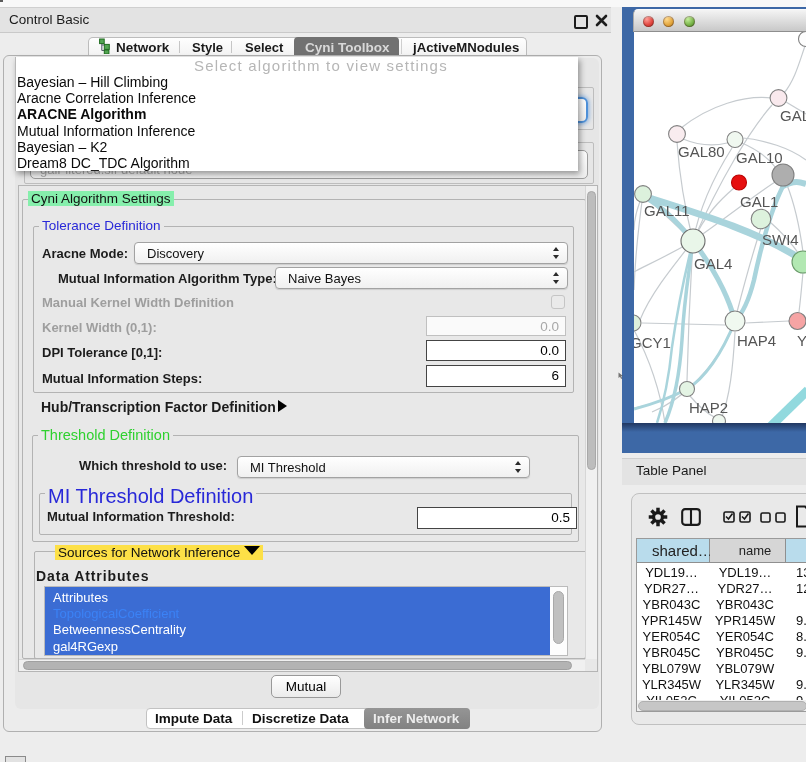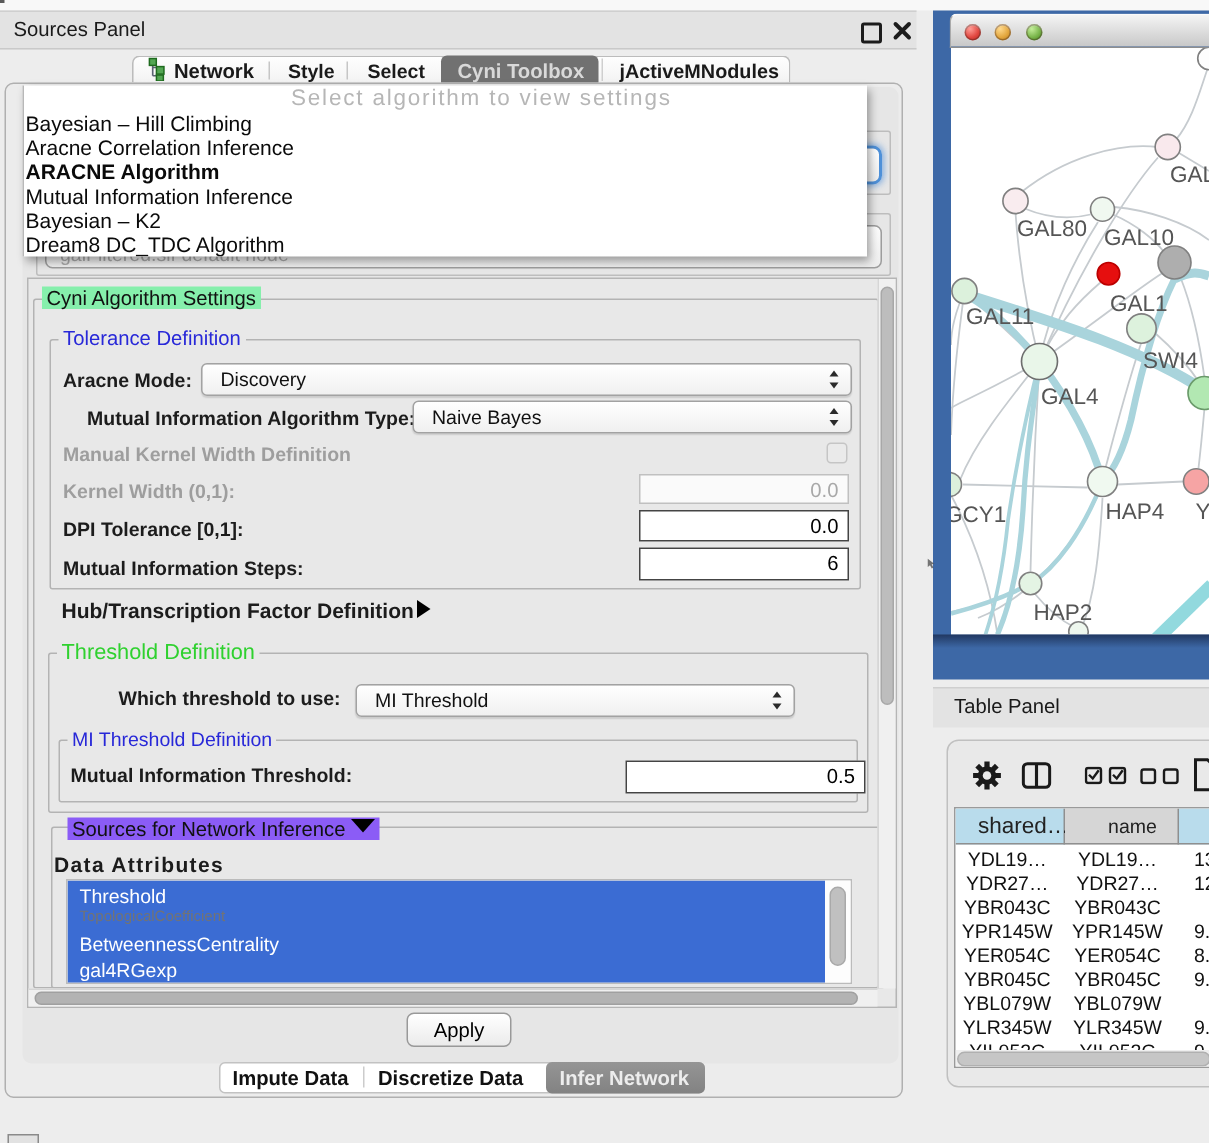--- a/index.html
+++ b/index.html
@@ -15,21 +15,21 @@
 .grp{position:absolute;border:1px solid #b3b3b3;border-radius:2px}
 .grp .gt{position:absolute;top:-9px;left:5px;background:#e8e8e8;padding:0 3px;font-size:13.5px;color:#111;white-space:nowrap}
 </style>
 </head>
 <body>
 
 <div class="abs" style="left:0;top:0;width:806px;height:7px;background:#f8f8f8"></div>
 
 <div class="abs" style="left:0;top:7px;width:611px;height:26px;background:#e3e3e3;border-top:1px solid #cfcfcf;border-bottom:1px solid #c9c9c9;box-sizing:border-box"></div>
 <div class="abs" style="left:0;top:0;width:3px;height:2px;background:#5a5a5a"></div>
-<div class="abs" style="left:9px;top:12px;font-size:13.5px;color:#1a1a1a">Sources Panel</div>
+<div class="abs" style="left:9px;top:12px;font-size:13.5px;color:#1a1a1a">Control Basic</div>
 <div class="abs" style="left:574px;top:15px;width:10px;height:10px;border:2px solid #1c1c1c;border-radius:2px"></div>
 <svg class="abs" style="left:594px;top:13px" width="15" height="15" viewBox="0 0 15 15">
     <path d="M3 3 L12 12 M12 3 L3 12" stroke="#1c1c1c" stroke-width="2.6" stroke-linecap="round"></path>
   </svg>
 
 <div id="tabs">
   <div class="abs" style="left:88px;top:37px;width:439px;height:18px;background:linear-gradient(#fefefe,#f3f3f3);border:1px solid #bcbcbc;border-radius:5px 5px 0 0;border-bottom:none;box-sizing:border-box"></div>
   <svg class="abs" style="left:98px;top:38px" width="14" height="16" viewBox="0 0 14 16">
     <path d="M3.8 3.5 L3.8 12.5 M3.8 7 L7 7 M3.8 12.5 L7 12.5" stroke="#5a6272" stroke-width="1.1" fill="none"></path>
     <rect x="1.6" y="1" width="4.6" height="4.6" fill="#53a653" stroke="#1f6b1f" stroke-width="1"></rect>
@@ -95,47 +95,47 @@
   <div class="grp" style="left:32px;top:435px;width:545px;height:105px">
       <span class="gt" style="color:#2fd12f;background:#e8e8e8;font-size:14.5px">Threshold Definition</span>
     </div>
   <div class="lbl" style="left:79px;top:458px">Which threshold to use:</div>
   <div class="combo" style="left:237px;top:456px;width:291px;height:20px">
       <span class="ct">MI Threshold</span>
       <span class="up"></span>
       <span class="dn"></span>
     </div>
   <div class="grp" style="left:39px;top:493px;width:531px;height:40px">
-      <span class="gt" style="color:#2828d8;background:#e8e8e8;font-size:13px">MI Threshold Definition</span>
+      <span class="gt" style="color:#2828d8;background:#e8e8e8;font-size:20px">MI Threshold Definition</span>
     </div>
   <div class="lbl" style="left:47px;top:509px">Mutual Information Threshold:</div>
   <div class="field" style="left:417px;top:507px;width:160px;height:22px">0.5</div>
 
   <div class="grp" style="left:34px;top:551px;width:554px;height:106px">
-      <span class="gt" style="background:#8b5cf6;top:-7.4px;left:10px">Sources for Network Inference <span style="display:inline-block;width:0;height:0;border-left:8px solid transparent;border-right:8px solid transparent;border-top:9px solid #000;vertical-align:2px"></span></span>
+      <span class="gt" style="background:#fde047;top:-7.4px;left:20px">Sources for Network Inference <span style="display:inline-block;width:0;height:0;border-left:8px solid transparent;border-right:8px solid transparent;border-top:9px solid #000;vertical-align:2px"></span></span>
     </div>
   <div class="lbl" style="left:36px;top:568px;font-size:14px;letter-spacing:0.9px">Data Attributes</div>
 
   <div class="abs" style="left:44px;top:586px;width:524px;height:70px;background:#fff;border:1px solid #bbb;box-sizing:border-box;overflow:hidden">
     <div class="abs" style="left:0px;top:0px;width:505px;height:69px;background:#3b6cd3"></div>
-    <div class="abs" style="left:8px;top:3px;font-size:13px;color:#fff">Threshold</div>
-    <div class="abs" style="left:8px;top:19px;font-size:10px;color:#737373">TopologicalCoefficient</div>
+    <div class="abs" style="left:8px;top:3px;font-size:13px;color:#fff">Attributes</div>
+    <div class="abs" style="left:8px;top:19px;font-size:13px;color:#3b82f6">TopologicalCoefficient</div>
     <div class="abs" style="left:8px;top:35px;font-size:13px;color:#fff">BetweennessCentrality</div>
     <div class="abs" style="left:8px;top:52px;font-size:13px;color:#fff">gal4RGexp</div>
     <div class="abs" style="left:505px;top:0;width:18px;height:70px;background:#fdfdfd"></div>
     <div class="abs" style="left:508px;top:4px;width:11px;height:53px;background:#c0c0c0;border:1px solid #a9a9a9;border-radius:6px;box-sizing:border-box"></div>
   </div>
 
   <div class="abs" style="left:585px;top:186px;width:12px;height:473px;background:#f0f0f0;border-left:1px solid #d6d6d6;box-sizing:border-box"></div>
   <div class="abs" style="left:586.5px;top:191px;width:9px;height:279px;background:#bdbdbd;border:1px solid #a8a8a8;border-radius:5px;box-sizing:border-box"></div>
 
   <div class="abs" style="left:19px;top:659px;width:566px;height:12px;background:#f0f0f0;border-top:1px solid #d6d6d6;box-sizing:border-box"></div>
   <div class="abs" style="left:23px;top:660.5px;width:549px;height:9px;background:#b3b3b3;border:1px solid #a0a0a0;border-radius:5px;box-sizing:border-box"></div>
 
-  <div class="abs" style="left:271px;top:675px;width:70px;height:23px;background:linear-gradient(#ffffff,#ebebeb);border:1px solid #999;border-radius:5px;box-sizing:border-box;text-align:center;font-size:13.5px;line-height:21px;color:#000">Apply</div>
+  <div class="abs" style="left:271px;top:675px;width:70px;height:23px;background:linear-gradient(#ffffff,#ebebeb);border:1px solid #999;border-radius:5px;box-sizing:border-box;text-align:center;font-size:13.5px;line-height:21px;color:#000">Mutual</div>
 </div>
 <div id="popup">
   <div class="abs" style="left:15px;top:57px;width:563px;height:114px;background:#fff;border-left:1px solid #b8b8b8;box-sizing:border-box;box-shadow:2px 3px 6px rgba(0,0,0,0.38)"></div>
   <div class="abs" style="left:194px;top:56.5px;font-size:15px;letter-spacing:1.2px;color:#b6b6b6">Select algorithm to view settings</div>
   <div class="abs" style="left:17px;top:74px;font-size:14px;color:#0a0a0a">Bayesian – Hill Climbing</div>
   <div class="abs" style="left:17px;top:90.2px;font-size:14px;color:#0a0a0a">Aracne Correlation Inference</div>
   <div class="abs" style="left:17px;top:106.4px;font-size:14px;font-weight:bold;color:#0a0a0a">ARACNE Algorithm</div>
   <div class="abs" style="left:17px;top:122.6px;font-size:14px;color:#0a0a0a">Mutual Information Inference</div>
   <div class="abs" style="left:17px;top:138.8px;font-size:14px;color:#0a0a0a">Bayesian – K2</div>
   <div class="abs" style="left:17px;top:155px;font-size:14px;color:#0a0a0a">Dream8 DC_TDC Algorithm</div>

